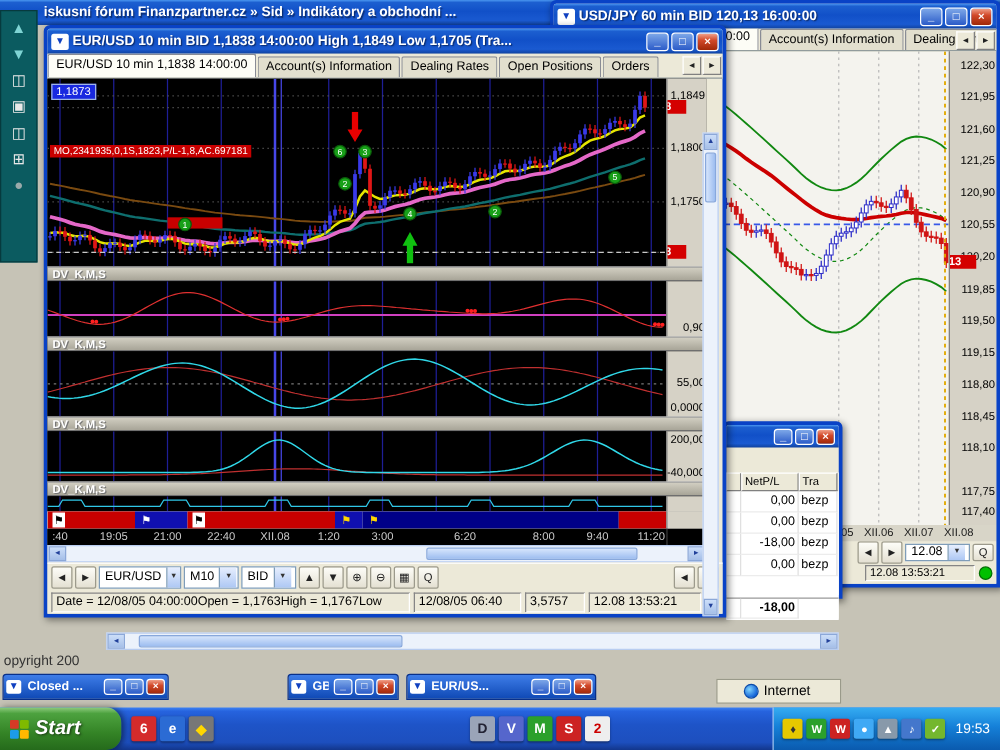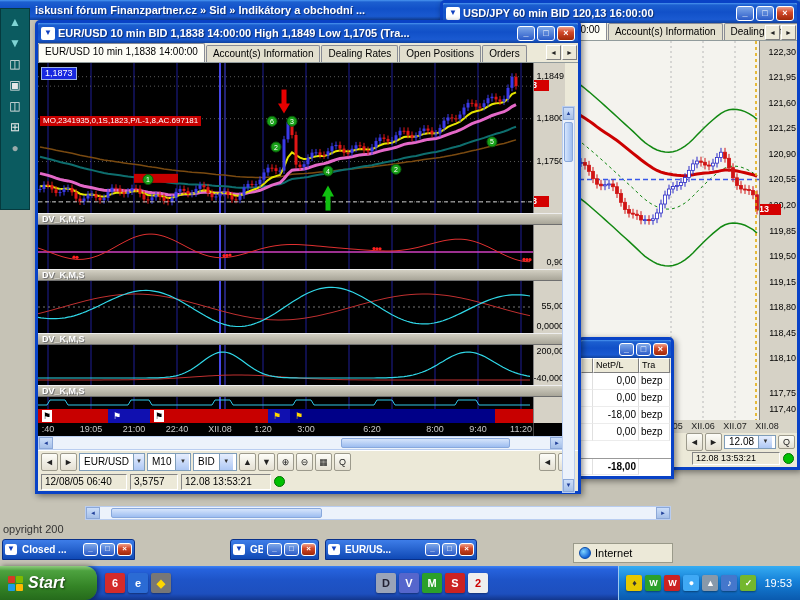--- a/index.html
+++ b/index.html
@@ -80,39 +80,39 @@
   #right-window{left:440px;top:0;width:360px;height:470px;z-index:10;}
   #right-window .chart-wrap{display:flex;height:379px;}
   #right-axis{width:38px;background:#D6D2C6;border-left:1px solid #808080;position:relative;font-size:9px;flex:none;overflow:hidden;}
   #right-time-axis{height:13px;background:#D8D5C8;position:relative;overflow:hidden;}
   #right-time-axis .time-label{color:#222;}
   #right-toolbar{height:17px;background:#ECE9D8;display:flex;align-items:center;gap:2px;padding:0 2px;}
   #right-status{height:17px;}
 
   #pos-window{left:578px;top:337px;width:96px;height:142px;z-index:25;}
   #pos-window .titlebar{height:18px;}
-  .pos-body{background:#fff;height:118px;overflow:hidden;}
+  .pos-body{background:#fff;height:118px;overflow:hidden;margin-top:20px;}
   .pt-header{display:flex;background:#ECE9D8;height:15px;}
   .pt-hcell{border:1px solid;border-color:#fff #808080 #808080 #fff;font-size:9px;padding:0 2px;line-height:13px;overflow:hidden;flex:none;}
   .pt-row{display:flex;height:17px;font-size:10px;background:#fff;}
   .pt-cell{border-right:1px solid #E0E0E0;border-bottom:1px solid #ECECEC;padding:0 2px;line-height:16px;overflow:hidden;flex:none;white-space:nowrap;}
   .pt-num{text-align:right;}
   .pt-total{border-top:1px solid #999;font-weight:bold;}
 
   #main-window{left:35px;top:20px;width:546px;height:474px;z-index:30;}
   #main-vscroll{right:3px;top:43px;height:387px;z-index:2;}
 
   #minimized{position:absolute;left:0;top:539px;width:800px;height:22px;z-index:20;}
   .mini-win{position:absolute;top:0;height:21px;background:linear-gradient(180deg,#3E7DE8,#0F49B5);border:1px solid #08308A;
     border-radius:3px 3px 0 0;display:flex;align-items:center;padding:0 2px;color:#fff;font-size:10px;font-weight:bold;overflow:hidden;}
   .mini-title{flex:1;overflow:hidden;white-space:nowrap;margin-left:2px;}
   .mini-win .win-btn{width:15px;height:13px;line-height:10px;font-size:8px;}
 
   #internet-note{position:absolute;left:573px;top:543px;width:100px;height:20px;background:#ECE9D8;border:1px solid #9A9A8A;
-    display:flex;align-items:center;gap:4px;font-size:11px;padding:0 5px;z-index:20;}
+    display:flex;align-items:center;gap:4px;font-size:11px;padding:0 21px;z-index:20;}
   .globe{width:12px;height:12px;border-radius:50%;background:radial-gradient(circle at 35% 35%,#7FD4FF,#1565D8 70%);border:1px solid #0A4AA8;flex:none;}
 
   
   #taskbar{position:absolute;left:0;top:566px;width:800px;height:34px;z-index:50;display:flex;align-items:center;
     background:linear-gradient(180deg,#3C81F3 0%,#2663DE 9%,#1E54C8 40%,#1D4FBE 82%,#12368C 100%);}
   #start-btn{height:34px;width:97px;flex:none;display:flex;align-items:center;gap:5px;padding:0 12px 0 8px;color:#fff;
     font-weight:bold;font-style:italic;font-size:16px;text-shadow:1px 1px 2px #1A3A14;border-radius:0 12px 12px 0;
     background:linear-gradient(180deg,#8FCB7E 0%,#4DA23F 14%,#348426 60%,#256A1B 100%);box-shadow:2px 0 5px rgba(0,0,0,.5);}
   .start-logo{width:15px;height:15px;display:grid;grid-template-columns:7px 7px;grid-template-rows:7px 7px;gap:1px;flex:none;}
   .start-logo span{border-radius:1px;}
@@ -886,20 +886,21 @@
             <span class="tbtn">⊖</span>
             <span class="tbtn">▦</span>
             <span class="tbtn">Q</span>
           </span>
         <span style="flex:1"></span>
         <span class="tbtn">◄</span>
         <span class="tbtn">►</span>
       </div>
 
       <div class="statusbar">
+        <span class="scell" style="flex:1">Date = 12/08/05 04:00:00Open = 1,1763High = 1,1767Low</span>
         <span class="scell" style="width:86px">12/08/05 06:40</span>
         <span class="scell" style="width:48px">3,5757</span>
         <span class="scell" style="width:90px">12.08 13:53:21</span>
         <span class="dot"></span>
       </div>
     </div>
   </div>
 
   <div id="minimized">
       <div class="mini-win" style="left: 2px; width: 133px;">

